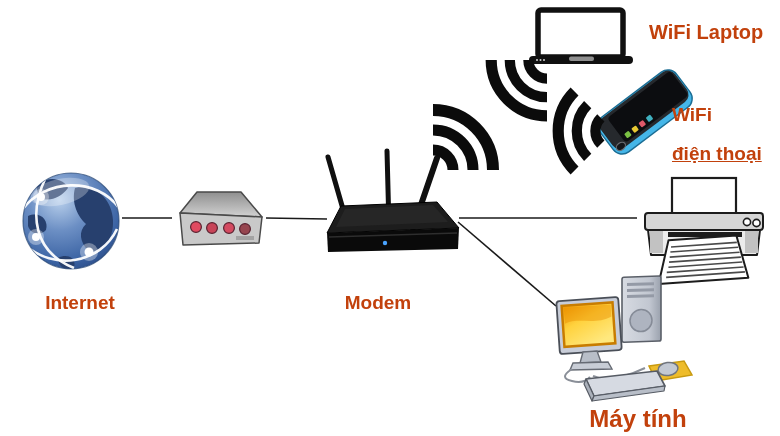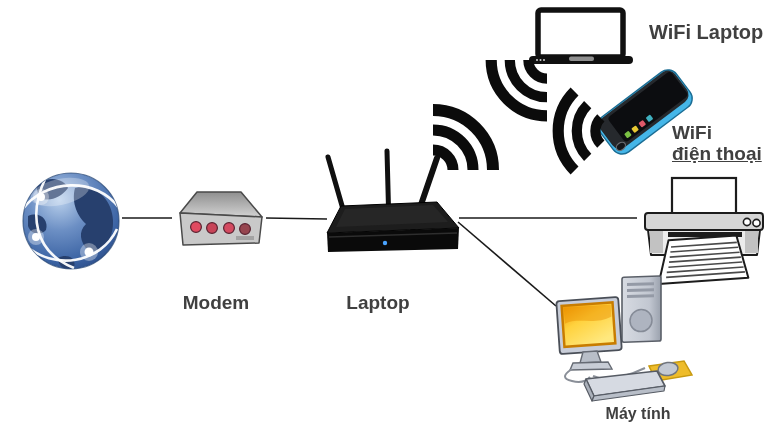--- a/index.html
+++ b/index.html
@@ -2,21 +2,21 @@
 <html><head>
 <meta charset="utf-8">
 <style>
   html,body{margin:0;padding:0;background:#fff;}
   .canvas{
     position:relative;width:780px;height:436px;background:#ffffff;overflow:hidden;
     font-family:"Liberation Sans",sans-serif;
   }
   .diagram-svg{position:absolute;left:0;top:0;}
   .node-label{
-    position:absolute;font-weight:700;color:#404040;font-size:19px;
+    position:absolute;font-weight:700;color:#c2410c;font-size:19px;
     white-space:nowrap;letter-spacing:0px;
   }
   .centered{text-align:center;}
 </style>
 </head>
 <body>
 
 <div class="canvas">
 
   <svg class="diagram-svg" width="780" height="436" viewBox="0 0 780 436">
@@ -170,19 +170,19 @@
       <path d="M 572,369 q -14,9 0,12 q 12,3 18,-4" fill="none" stroke="#8a8f98" stroke-width="2"></path>
       <path d="M 645,368 q -34,16 -52,8" fill="none" stroke="#8a8f98" stroke-width="2"></path>
       <polygon points="649,366 684,361 692,375 656,381" fill="#eebc2a" stroke="#c89a10" stroke-width="1.5"></polygon>
       <ellipse cx="668" cy="369" rx="10" ry="6.5" fill="#c3c9d3" stroke="#70757e" stroke-width="1.5" transform="rotate(-8 668 369)"></ellipse>
       <polygon points="586,379 657,371 665,386 594,396" fill="#d6dae2" stroke="#565b64" stroke-width="1.6" stroke-linejoin="round"></polygon>
       <polygon points="586,379 594,396 592,401 584,384" fill="#aab0ba" stroke="#565b64" stroke-width="1.2" stroke-linejoin="round"></polygon>
       <polygon points="594,396 665,386 664,391 592,401" fill="#b8bec8" stroke="#565b64" stroke-width="1.2" stroke-linejoin="round"></polygon>
     </g>
   </svg>
 
-  <div class="node-label centered" style="left:156px;top:292px;width:120px;">Modem</div>
-  <div class="node-label centered" style="left:318px;top:292px;width:120px;">Laptop</div>
+  <div class="node-label centered" style="left:20px;top:292px;width:120px;">Internet</div>
+  <div class="node-label centered" style="left:318px;top:292px;width:120px;">Modem</div>
   <div class="node-label" style="left:649px;top:21px;font-size:20px;">WiFi Laptop</div>
-  <div class="node-label" style="left:672px;top:122px;">WiFi</div>
+  <div class="node-label" style="left:672px;top:104px;">WiFi</div>
   <div class="node-label" style="left:672px;top:143px;text-decoration:underline;">điện thoại</div>
-  <div class="node-label centered" style="left:578px;top:405px;width:120px;font-size:16px;">Máy tính</div>
+  <div class="node-label centered" style="left:578px;top:405px;width:120px;font-size:24px;">Máy tính</div>
 </div>
 
 </body></html>

